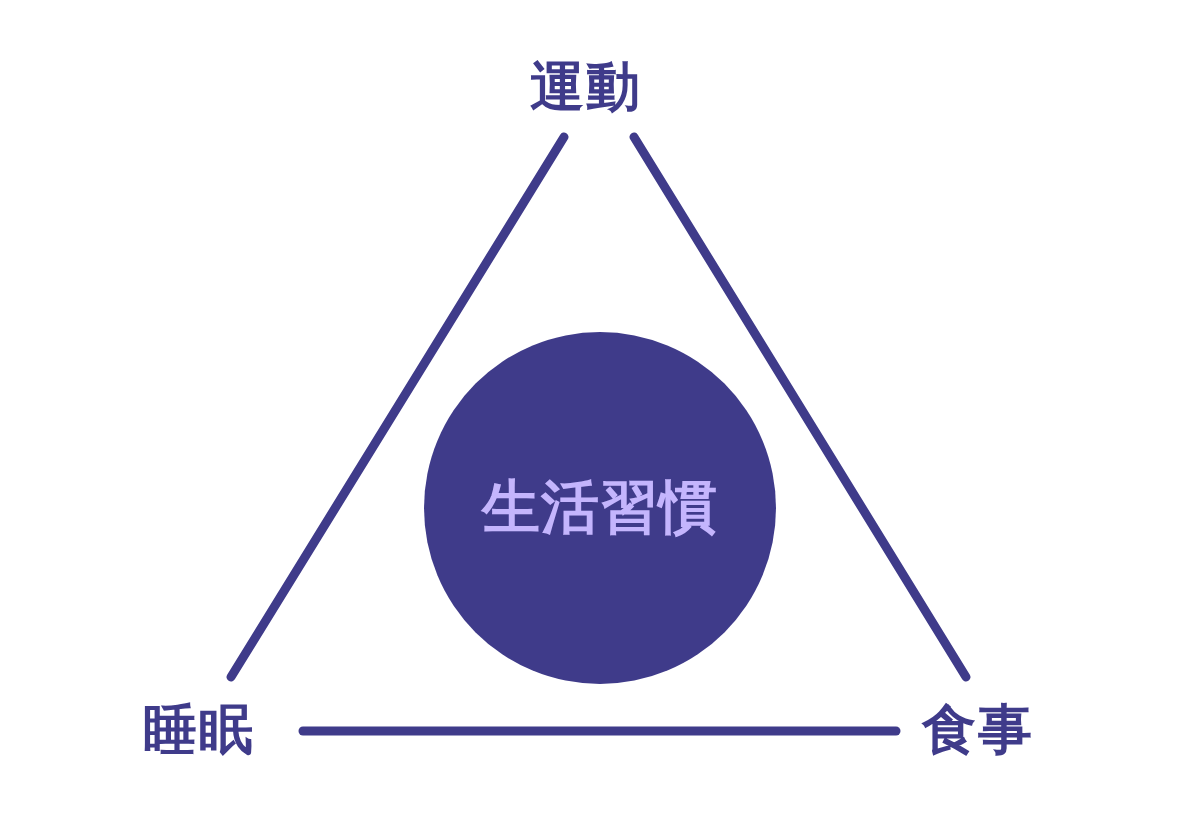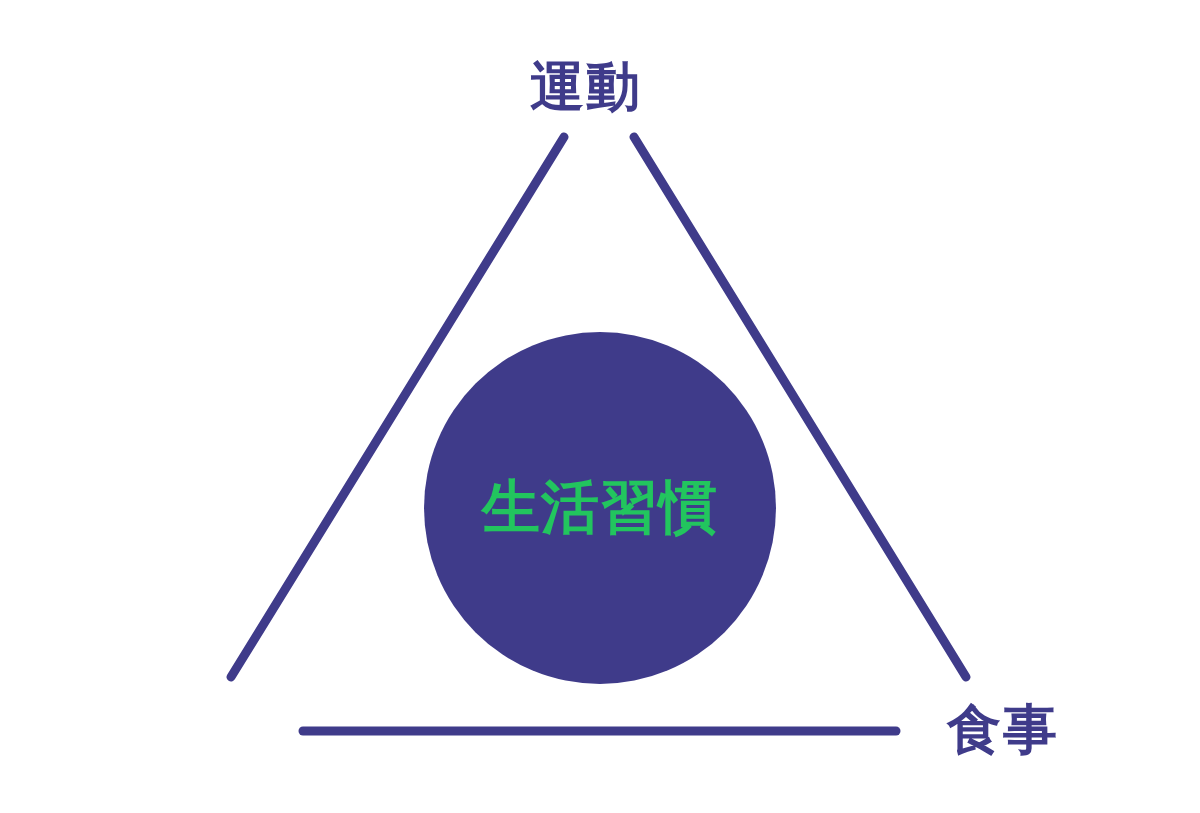--- a/index.html
+++ b/index.html
@@ -4,36 +4,37 @@
 <style>
   html, body { margin: 0; padding: 0; background: #ffffff; }
   body { width: 1200px; height: 813px; position: relative; overflow: hidden;
          font-family: "DejaVu Sans", "Liberation Sans", sans-serif; }
   .stage { position: absolute; left: 0; top: 0; width: 1200px; height: 813px; }
   svg.lines { position: absolute; left: 0; top: 0; }
   .label { position: absolute; color: #3f3b8a; font-weight: bold; font-size: 54px;
            line-height: 1; letter-spacing: 2px; white-space: nowrap; }
   .label-top { left: 530px; top: 60px; text-align: center; }
   .label-left { left: 143px; top: 703px; }
-  .label-right { left: 947px; top: 703px; }
+  .label-right { left: 922px; top: 703px; }
   .circle { position: absolute; left: 424px; top: 332px; width: 352px; height: 352px;
             border-radius: 50%; background: #3f3b8a; display: flex; flex-direction: column;
             align-items: center; justify-content: center; }
-  .circle-text { color: #22c55e; font-weight: bold; font-size: 58px; line-height: 1.2;
+  .circle-text { color: #c4b5fd; font-weight: bold; font-size: 58px; line-height: 1.2;
                  letter-spacing: 1px; text-align: center; }
 </style>
 </head>
 <body>
 
 <div class="stage">
   <svg class="lines" width="1200" height="813" viewBox="0 0 1200 813">
     <line x1="564" y1="137" x2="231" y2="677" stroke="#3f3b8a" stroke-width="9" stroke-linecap="round"></line>
     <line x1="634" y1="137" x2="966" y2="677" stroke="#3f3b8a" stroke-width="9" stroke-linecap="round"></line>
     <line x1="303" y1="731" x2="896" y2="731" stroke="#3f3b8a" stroke-width="9" stroke-linecap="round"></line>
   </svg>
 
   <div class="label label-top">運動</div>
+  <div class="label label-left">睡眠</div>
   <div class="label label-right">食事</div>
 
   <div class="circle">
     <div class="circle-text">生活習慣</div>
   </div>
 </div>
 
 </body></html>

